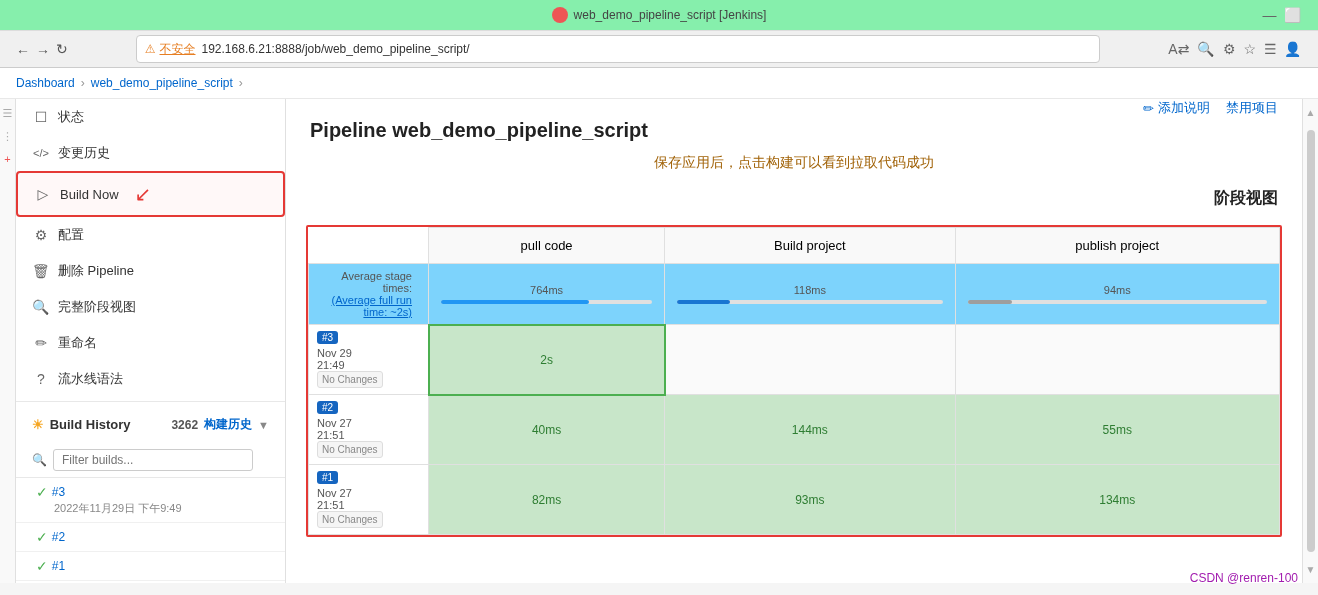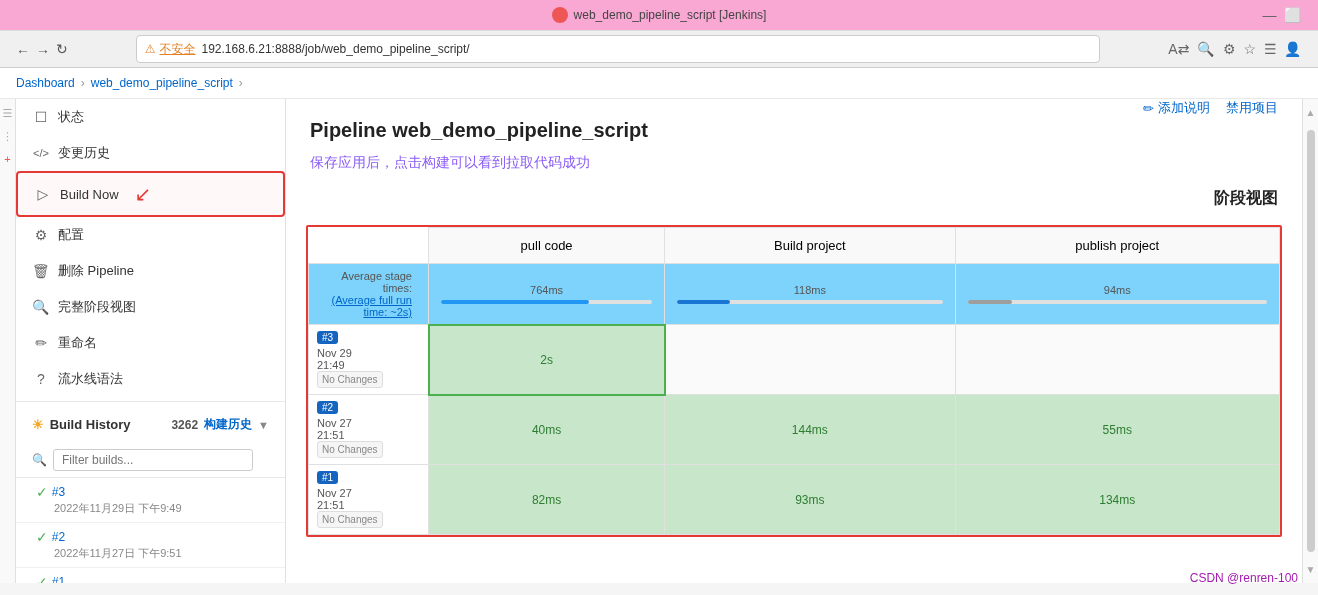--- a/index.html
+++ b/index.html
@@ -4,21 +4,21 @@
   <style>
     * { box-sizing: border-box; margin: 0; padding: 0; }
     body { font-family: 'Segoe UI', Arial, sans-serif; font-size: 13px; background: #f5f5f5; color: #333; overflow: hidden; }
 
     
     .browser-chrome {
       background: #f0f0f0;
       border-bottom: 1px solid #ccc;
     }
     .browser-titlebar {
-      background: #f9a8d4;
+      background: #86efac;
       display: flex;
       align-items: center;
       justify-content: center;
       padding: 4px 16px;
       height: 30px;
       font-size: 12px;
       color: #444;
       position: relative;
     }
     .browser-titlebar .title-icon {
@@ -197,23 +197,23 @@
     }
     .top-action-links a {
       color: #0066cc;
       text-decoration: none;
       display: flex;
       align-items: center;
       gap: 4px;
     }
 
     .annotation-text {
-      color: #8b5cf6;
+      color: #a16207;
       font-size: 14px;
-      text-align: left;
+      text-align: center;
       padding: 0 24px 8px;
     }
 
     .section-title {
       font-size: 16px;
       font-weight: bold;
       padding: 8px 24px 16px;
       color: #222;
       text-align: right;
     }
@@ -443,21 +443,20 @@
           <span class="check">✓</span>
           <span>#3</span>
         </a>
         <div class="build-date">2022年11月29日 下午9:49</div>
       </div>
       <div class="build-list-item">
         <a href="#" class="build-num">
           <span class="check">✓</span>
           <span>#2</span>
         </a>
-        <div class="build-date">2022年11月27日 下午9:51</div>
       </div>
       <div class="build-list-item">
         <a href="#" class="build-num">
           <span class="check">✓</span>
           <span>#1</span>
         </a>
 
       </div>
     </div>
 

